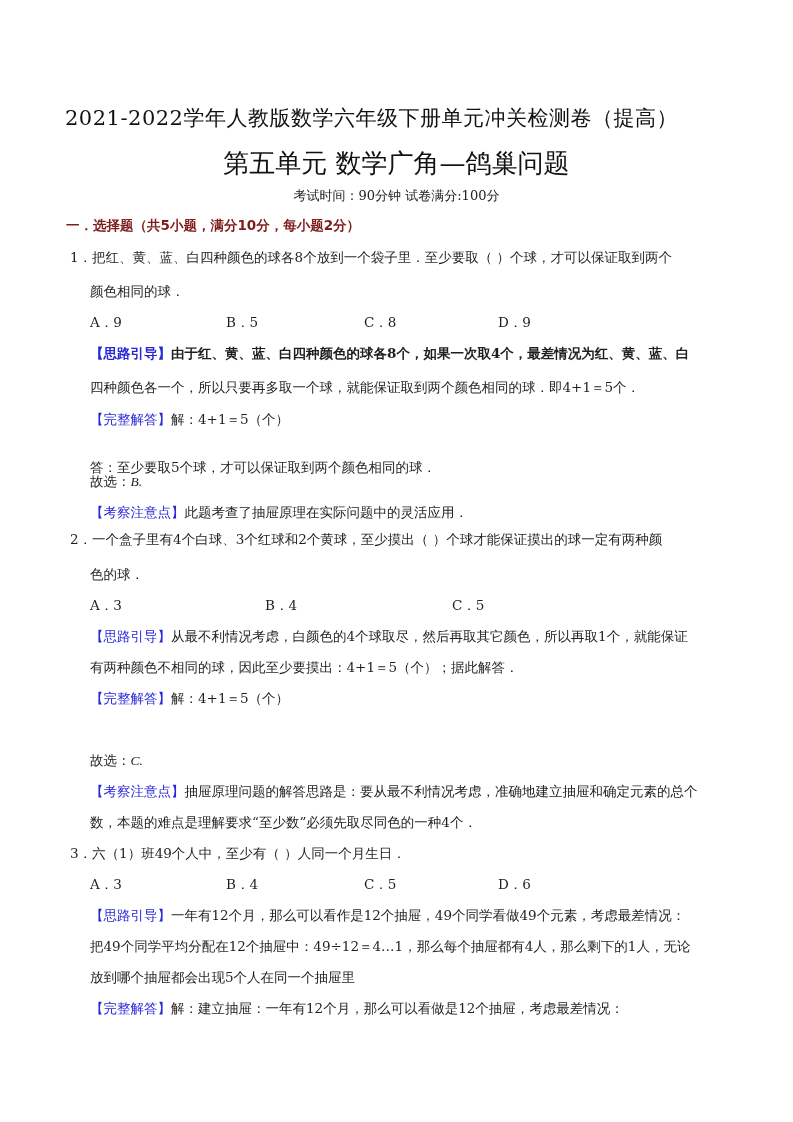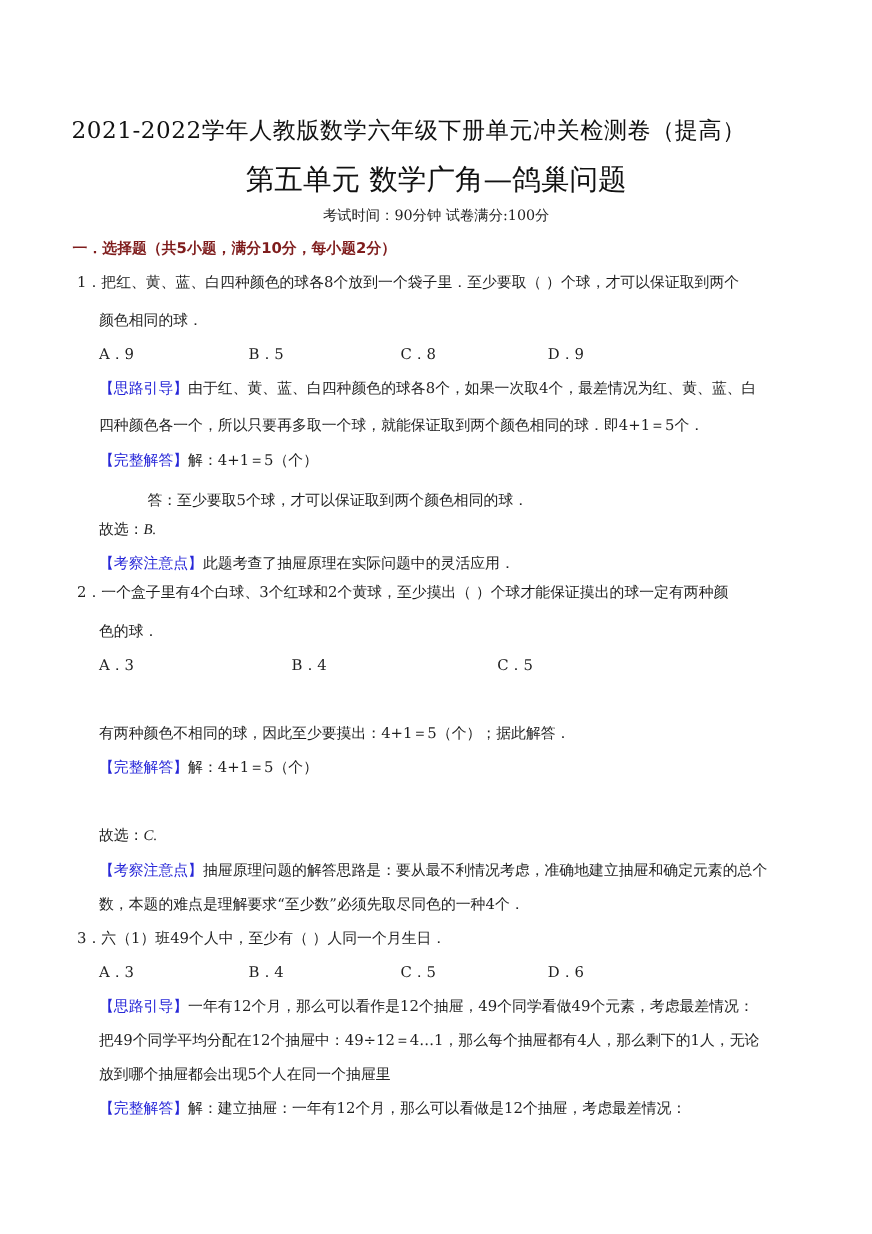--- a/index.html
+++ b/index.html
@@ -35,45 +35,48 @@
   <div class="line q" style="top:248px;">
     <span>1．</span><span>把红、黄、蓝、白四种颜色的球各8个放到一个袋子里．至少要取（      ）个球，才可以保证取到两个</span>
   </div>
   <div class="line ind" style="top:282px;">颜色相同的球．</div>
   <div class="line ind opts" style="top:313px;">
     <span style="position:absolute;left:0;">A．9</span>
     <span style="position:absolute;left:136px;">B．5</span>
     <span style="position:absolute;left:274px;">C．8</span>
     <span style="position:absolute;left:408px;">D．9</span>
   </div>
-  <div class="line ind" style="top:344px;">
+  <div class="line ind" style="top:344px;font-weight:bold;">
     <span class="tag">【思路引导】</span><span>由于红、黄、蓝、白四种颜色的球各8个，如果一次取4个，最差情况为红、黄、蓝、白</span>
   </div>
   <div class="line ind" style="top:378px;">四种颜色各一个，所以只要再多取一个球，就能保证取到两个颜色相同的球．即4+1＝5个．</div>
   <div class="line ind" style="top:410px;">
     <span class="tag">【完整解答】</span><span>解：4+1＝5（个）</span>
   </div>
-  <div class="line ind" style="top:446px;margin-left:44px;">
+  <div class="line ind" style="top:458px;">
     <span>答：</span><span>至少要取5个球，才可以保证取到两个颜色相同的球．</span>
   </div>
   <div class="line ind" style="top:472px;">
     <span>故选：</span><span class="it">B.</span>
   </div>
   <div class="line ind" style="top:503px;">
     <span class="tag">【考察注意点】</span><span>此题考查了抽屉原理在实际问题中的灵活应用．</span>
   </div>
 
   <div class="line q" style="top:530px;">
     <span>2．</span><span>一个盒子里有4个白球、3个红球和2个黄球，至少摸出（      ）个球才能保证摸出的球一定有两种颜</span>
   </div>
   <div class="line ind" style="top:565px;">色的球．</div>
   <div class="line ind opts" style="top:596px;">
     <span style="position:absolute;left:0;">A．3</span>
     <span style="position:absolute;left:175px;">B．4</span>
     <span style="position:absolute;left:362px;">C．5</span>
+  </div>
+  <div class="line ind" style="top:627px;">
+    <span class="tag">【思路引导】</span><span>从最不利情况考虑，白颜色的4个球取尽，然后再取其它颜色，所以再取1个，就能保证</span>
   </div>
   <div class="line ind" style="top:658px;">有两种颜色不相同的球，因此至少要摸出：4+1＝5（个）；据此解答．</div>
   <div class="line ind" style="top:689px;">
     <span class="tag">【完整解答】</span><span>解：4+1＝5（个）</span>
   </div>
   <div class="line ind" style="top:751px;">
     <span>故选：</span><span class="it">C.</span>
   </div>
   <div class="line ind" style="top:782px;">
     <span class="tag">【考察注意点】</span><span>抽屉原理问题的解答思路是：要从最不利情况考虑，准确地建立抽屉和确定元素的总个</span>

